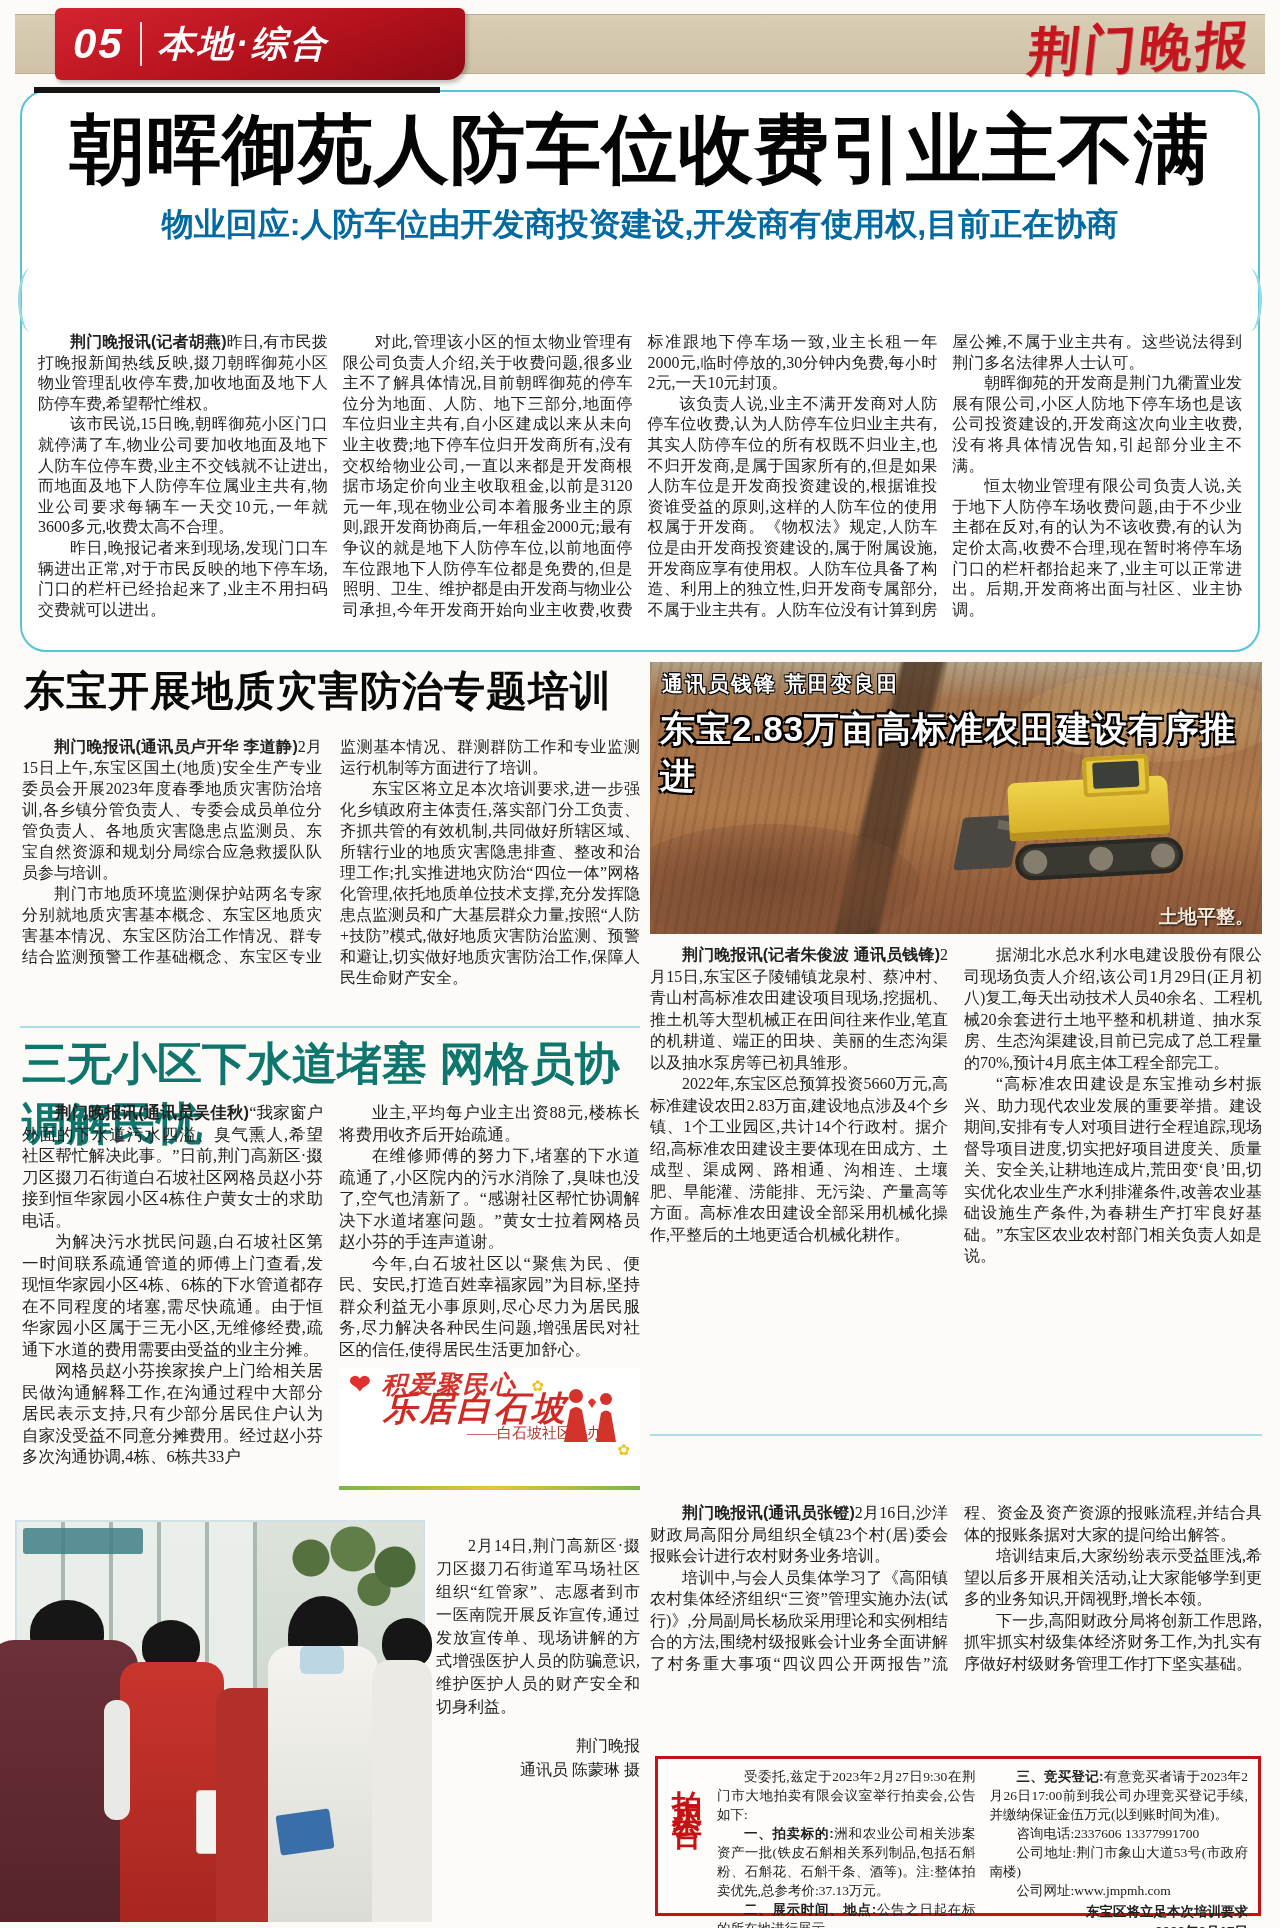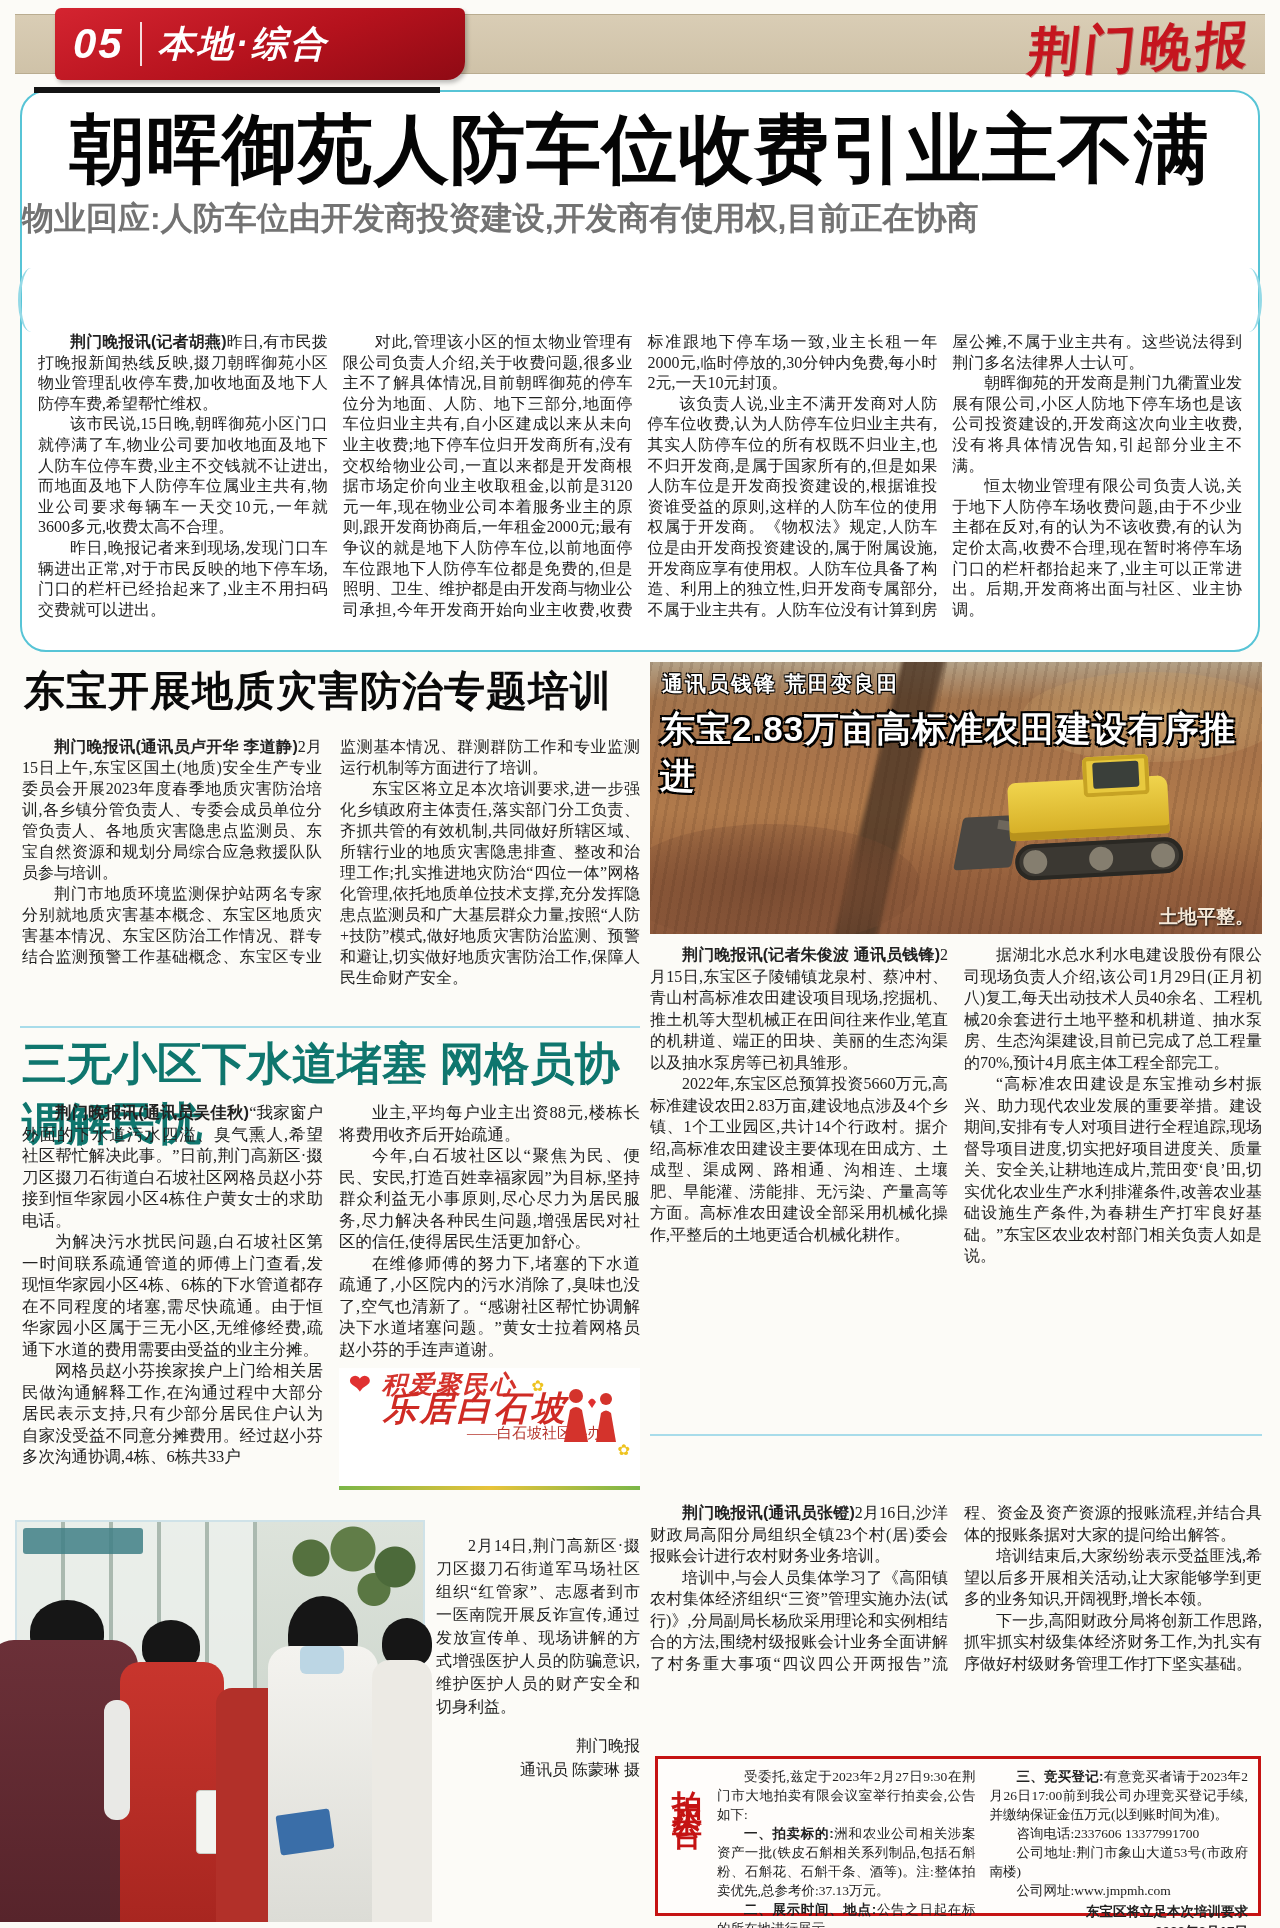--- a/index.html
+++ b/index.html
@@ -24,21 +24,21 @@
   .staff-line { font-size:18px; color:#2a2a2a; margin-top:4px; letter-spacing:1px; }
   .masthead { position:absolute; right:28px; top:14px; color:#c5161f; font-size:52px; font-weight:900;
     font-family:"Liberation Serif",serif; transform:rotate(-2deg) skewX(-8deg); letter-spacing:4px;
     text-shadow:1px 1px 0 rgba(140,10,16,.4); }
   
   .lead-box { position:absolute; left:20px; top:90px; width:1240px; height:562px;
     border:2px solid #57c4d6; border-radius:26px; background:#fff; }
   .lead-rule { position:absolute; top:-5px; left:12px; width:406px; height:6px; background:#141414; }
   .lead-headline { margin-top:18px; text-align:center; font-size:75px; line-height:1.05; font-weight:900;
     font-family:"Liberation Sans",sans-serif; color:#050505; letter-spacing:1px; }
-  .lead-subhead { margin-top:8px; text-align:left; font-size:32px; font-weight:600; color:#737373;
+  .lead-subhead { margin-top:14px; text-align:center; font-size:32px; font-weight:600; color:#0369a1;
     font-family:"Liberation Sans",sans-serif; }
   .paren { position:absolute; width:26px; height:64px; border:3px solid #94d9e6; top:176px; }
   .paren.left  { left:-4px;  border-right:none; border-top:none; border-bottom:none; border-radius:50% 0 0 50%; }
   .paren.right { right:-4px; border-left:none;  border-top:none; border-bottom:none; border-radius:0 50% 50% 0; }
   .lead-body { position:absolute; left:16px; right:16px; top:240px; bottom:12px;
     column-count:4; column-gap:15px; font-size:16px; line-height:20.6px; text-align:justify; overflow:hidden; }
   .para { text-indent:2em; }
   .byline { font-family:"Liberation Sans",sans-serif; font-weight:700; }
   
   .geo-headline { position:absolute; left:24px; top:664px; width:618px; font-size:41px; font-weight:900;
@@ -218,22 +218,22 @@
   <div class="rule-cyan" style="left:20px;top:1026px;width:620px;"></div>
   <div class="sewer-headline">三无小区下水道堵塞 网格员协调解民忧</div>
   <div class="sewer-cols">
     <div class="sewer-col">
       <p class="para"><b class="byline">荆门晚报讯(通讯员吴佳秋)</b><span>“我家窗户外面的下水道污水四溢、臭气熏人,希望社区帮忙解决此事。”日前,荆门高新区·掇刀区掇刀石街道白石坡社区网格员赵小芬接到恒华家园小区4栋住户黄女士的求助电话。</span></p>
       <p class="para">为解决污水扰民问题,白石坡社区第一时间联系疏通管道的师傅上门查看,发现恒华家园小区4栋、6栋的下水管道都存在不同程度的堵塞,需尽快疏通。由于恒华家园小区属于三无小区,无维修经费,疏通下水道的费用需要由受益的业主分摊。</p>
       <p class="para">网格员赵小芬挨家挨户上门给相关居民做沟通解释工作,在沟通过程中大部分居民表示支持,只有少部分居民住户认为自家没受益不同意分摊费用。经过赵小芬多次沟通协调,4栋、6栋共33户</p>
     </div>
     <div class="sewer-col">
       <p class="para">业主,平均每户业主出资88元,楼栋长将费用收齐后开始疏通。</p>
+      <p class="para">在维修师傅的努力下,堵塞的下水道疏通了,小区院内的污水消除了,臭味也没了,空气也清新了。“感谢社区帮忙协调解决下水道堵塞问题。”黄女士拉着网格员赵小芬的手连声道谢。</p>
       <p class="para">今年,白石坡社区以“聚焦为民、便民、安民,打造百姓幸福家园”为目标,坚持群众利益无小事原则,尽心尽力为居民服务,尽力解决各种民生问题,增强居民对社区的信任,使得居民生活更加舒心。</p>
-      <p class="para">在维修师傅的努力下,堵塞的下水道疏通了,小区院内的污水消除了,臭味也没了,空气也清新了。“感谢社区帮忙协调解决下水道堵塞问题。”黄女士拉着网格员赵小芬的手连声道谢。</p>
 
       <div class="promo">
         <div class="promo-line1">
           <span class="promo-heart">❤</span>
           <span>积爱聚民心</span>
         </div>
         <div class="promo-line2">乐居白石坡</div>
         <div class="promo-byline">——白石坡社区协办</div>
         <span class="flower" style="right:96px; top:8px;">✿</span>
         <span class="flower" style="right:10px; top:72px;">✿</span>

